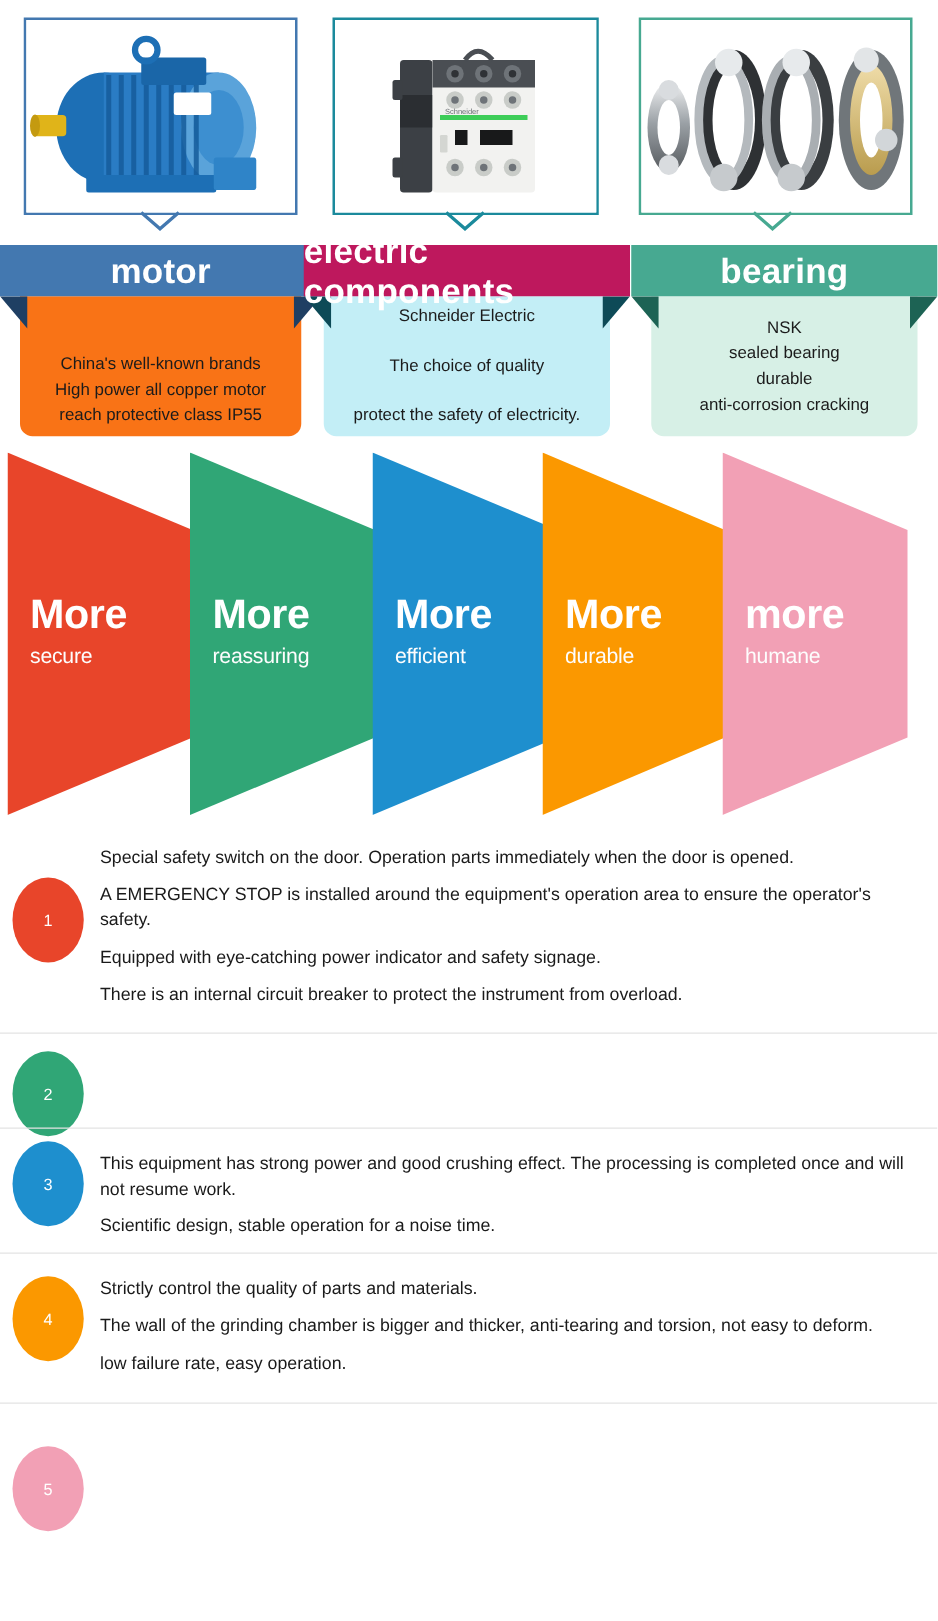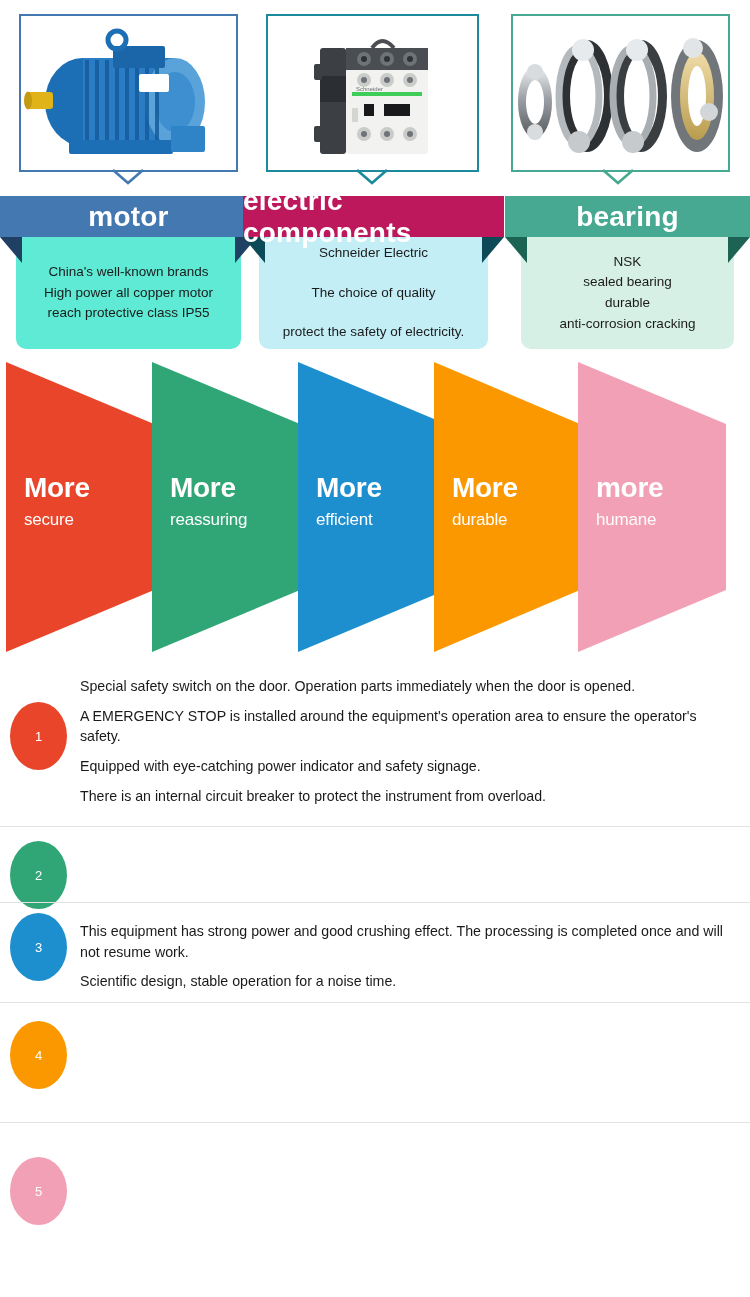--- a/index.html
+++ b/index.html
@@ -51,32 +51,32 @@
   }
   .ribbon .body p { font-size:13.5px; color:#1b1b1b; line-height:1.52; text-align:center; white-space:nowrap; }
 
   .ribbon.r0 { left:0;    width:257px; }
   .ribbon.r1 { left:243px; width:261px; }
   .ribbon.r2 { left:505px; width:245px; }
 
   .r0 .bar { background:#4378b0; }
   .r1 .bar { background:#be185d; }
   .r2 .bar { background:#47a991; }
-  .r0 .body { background:#5eead4; }
+  .r0 .body { background:#f97316;justify-content:flex-end; }
   .r1 .body { background:#c3eef6;justify-content:space-between; }
   .r2 .body { background:#d7f0e6; }
 
   
   .band { position:absolute; top:362px; left:0; width:750px; height:290px; }
   .trap { position:absolute; top:0; height:290px; display:block; }
   .trap svg { position:absolute; inset:0; }
   .trap .labels {
     position:absolute; left:18px; top:112px; width:100%;
   }
-  .trap .l1 { font-size:28px; font-weight:bold; color:#ffffff; line-height:1.02; letter-spacing:-.3px; }
+  .trap .l1 { font-size:33px; font-weight:bold; color:#ffffff; line-height:1.02; letter-spacing:-.3px; }
   .trap .l2 { font-size:17px; font-weight:normal; color:#fdfdfd; line-height:1.2; letter-spacing:-.2px; margin-top:7px;}
 
   .trap.t0 { left:6px;   width:160px; }
   .trap.t1 { left:152px; width:160px; }
   .trap.t2 { left:298px; width:160px; }
   .trap.t3 { left:434px; width:158px; }
   .trap.t4 { left:578px; width:160px; }
 
   
   .list { position:absolute; top:660px; left:0; width:750px; }
@@ -386,20 +386,25 @@
       <div class="lines">
         <p>This equipment has strong power and good crushing  effect. The processing is completed once and will not resume work.</p>
         <p>Scientific design, stable operation for a noise time.</p>
       </div>
     </div>
 
     <div class="row" style="min-height:120px; padding-top:10px;">
       <div class="bullet" style="top:18px; background:#fb9800;">
         <span>4</span>
       </div>
+      <div class="lines">
+        <p>Strictly control the quality  of parts and materials.</p>
+        <p>The wall of the grinding chamber  is bigger and thicker, anti-tearing and torsion, not easy to deform.</p>
+        <p>low failure rate, easy operation.</p>
+      </div>
     </div>
 
     <div class="row" style="min-height:150px; padding-top:10px;">
       <div class="bullet" style="top:34px; background:#f2a0b5;">
         <span>5</span>
       </div>
     </div>
   </div>
 
 </div>

